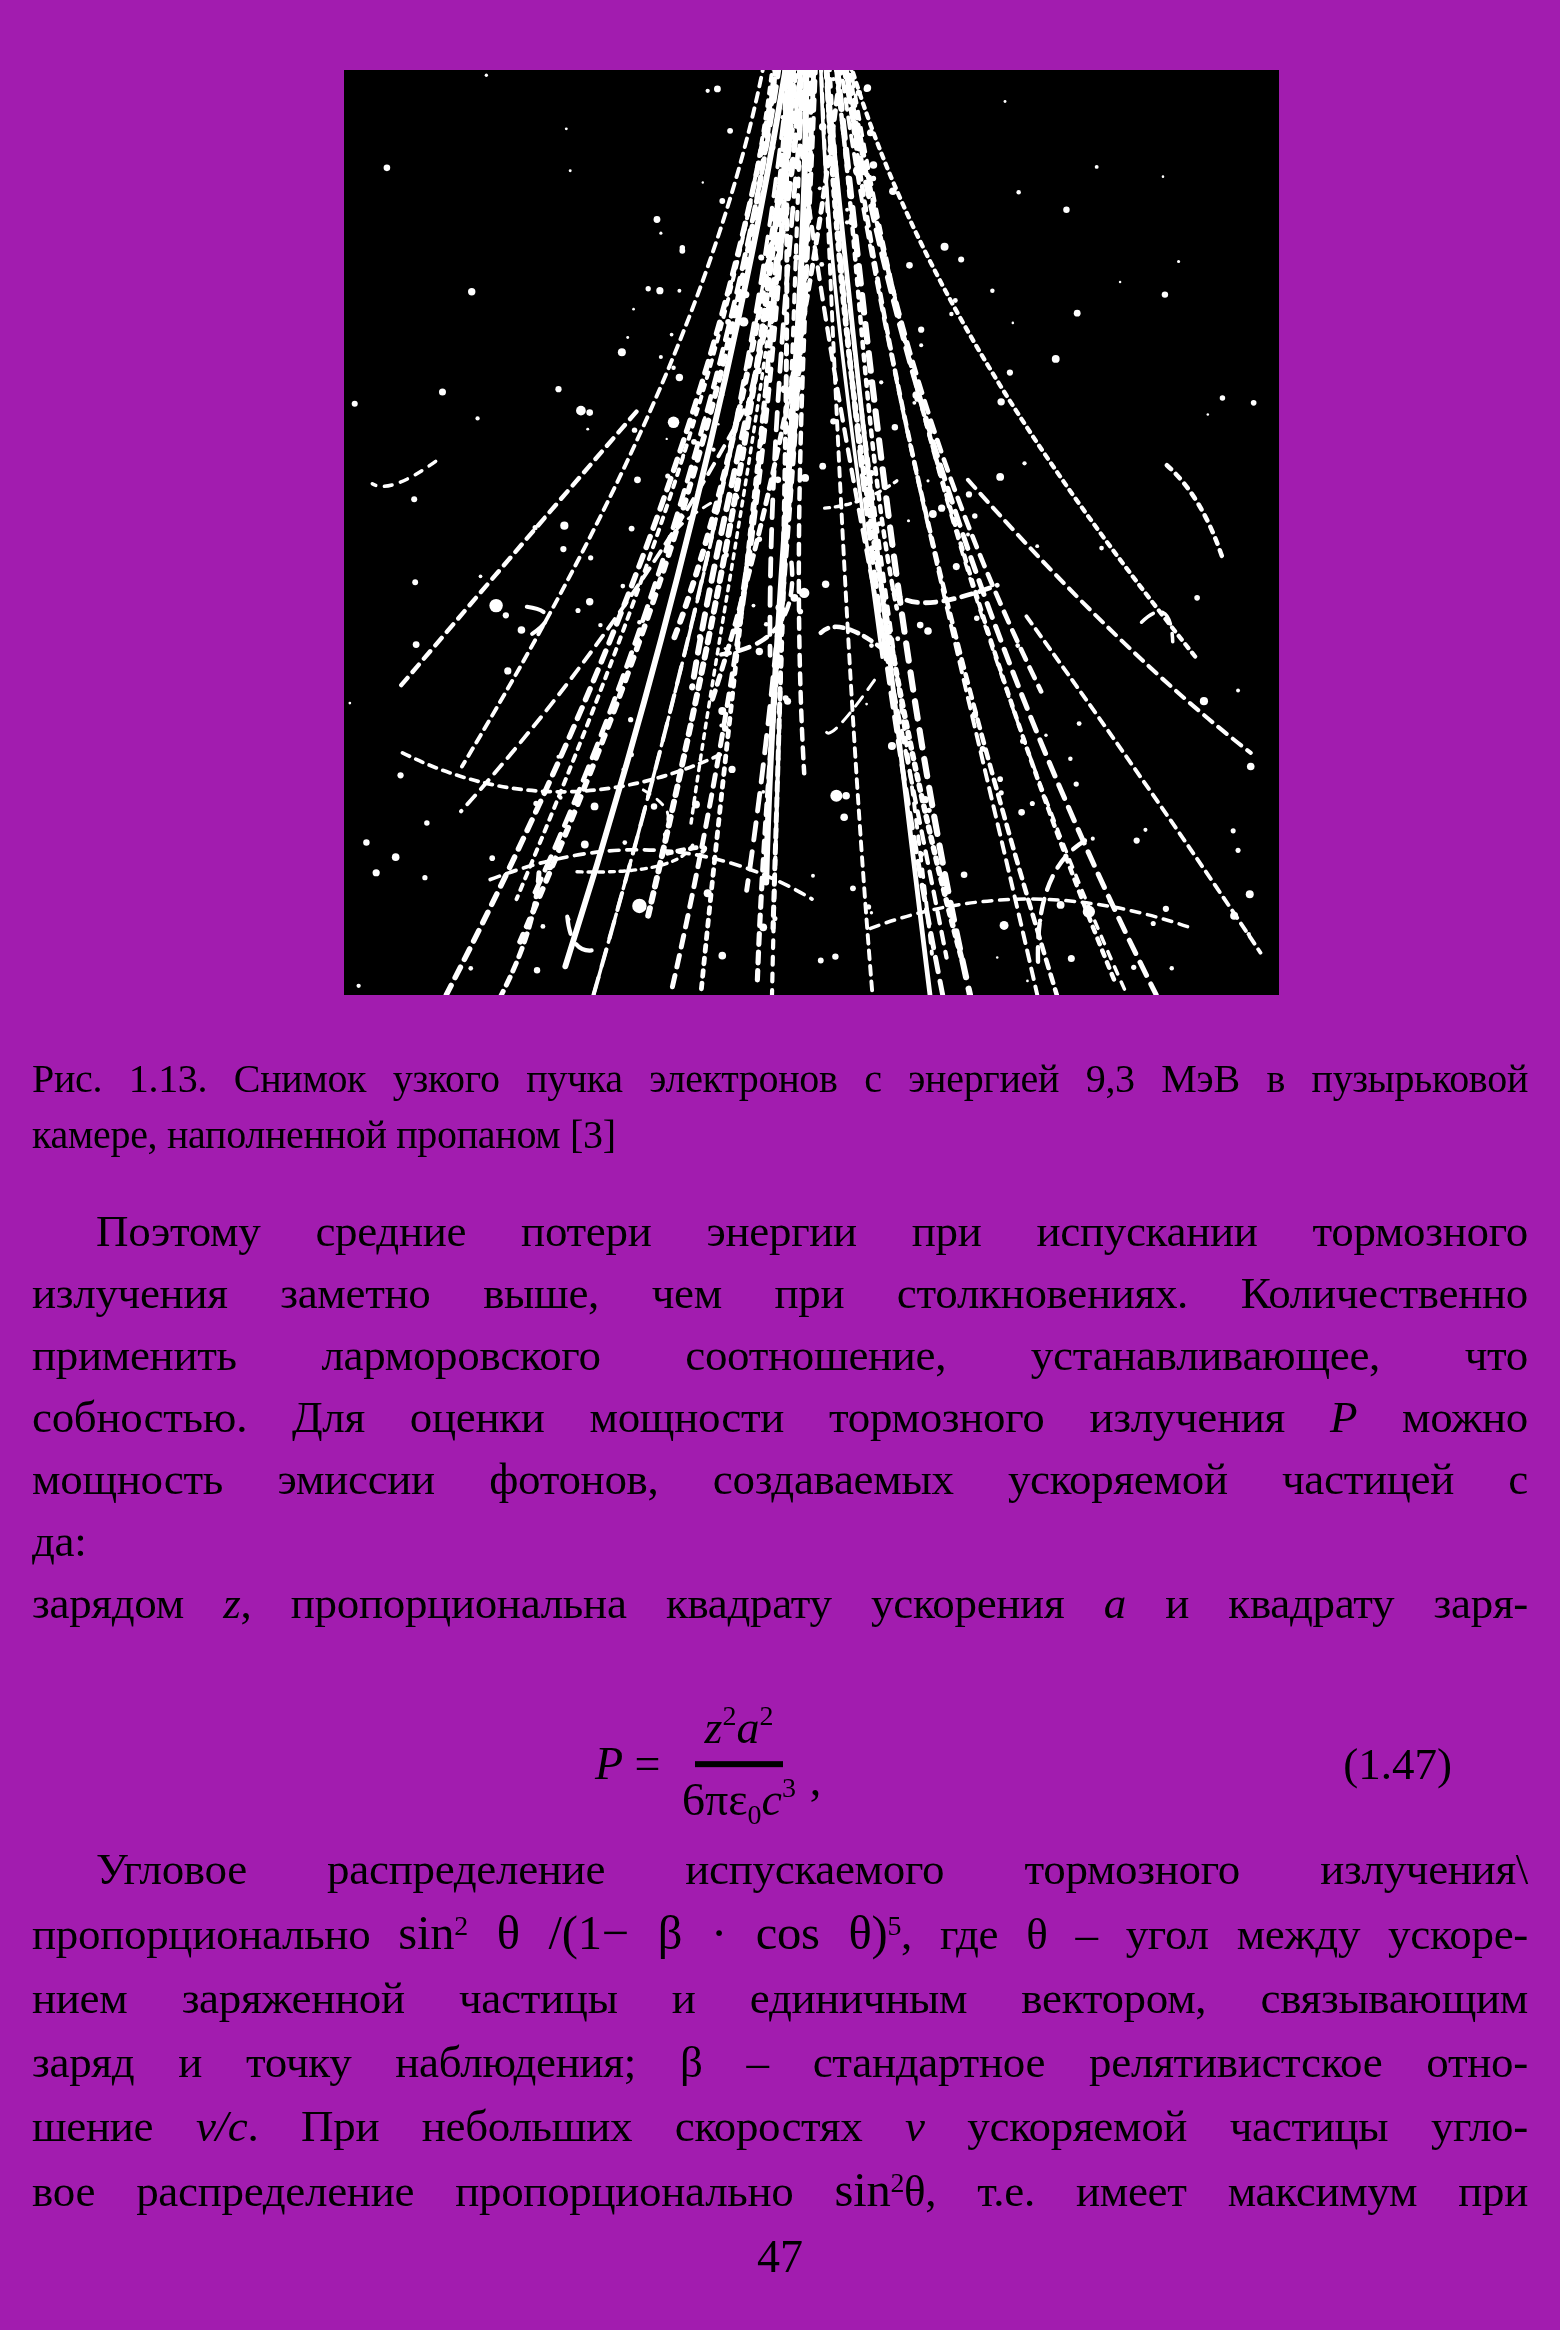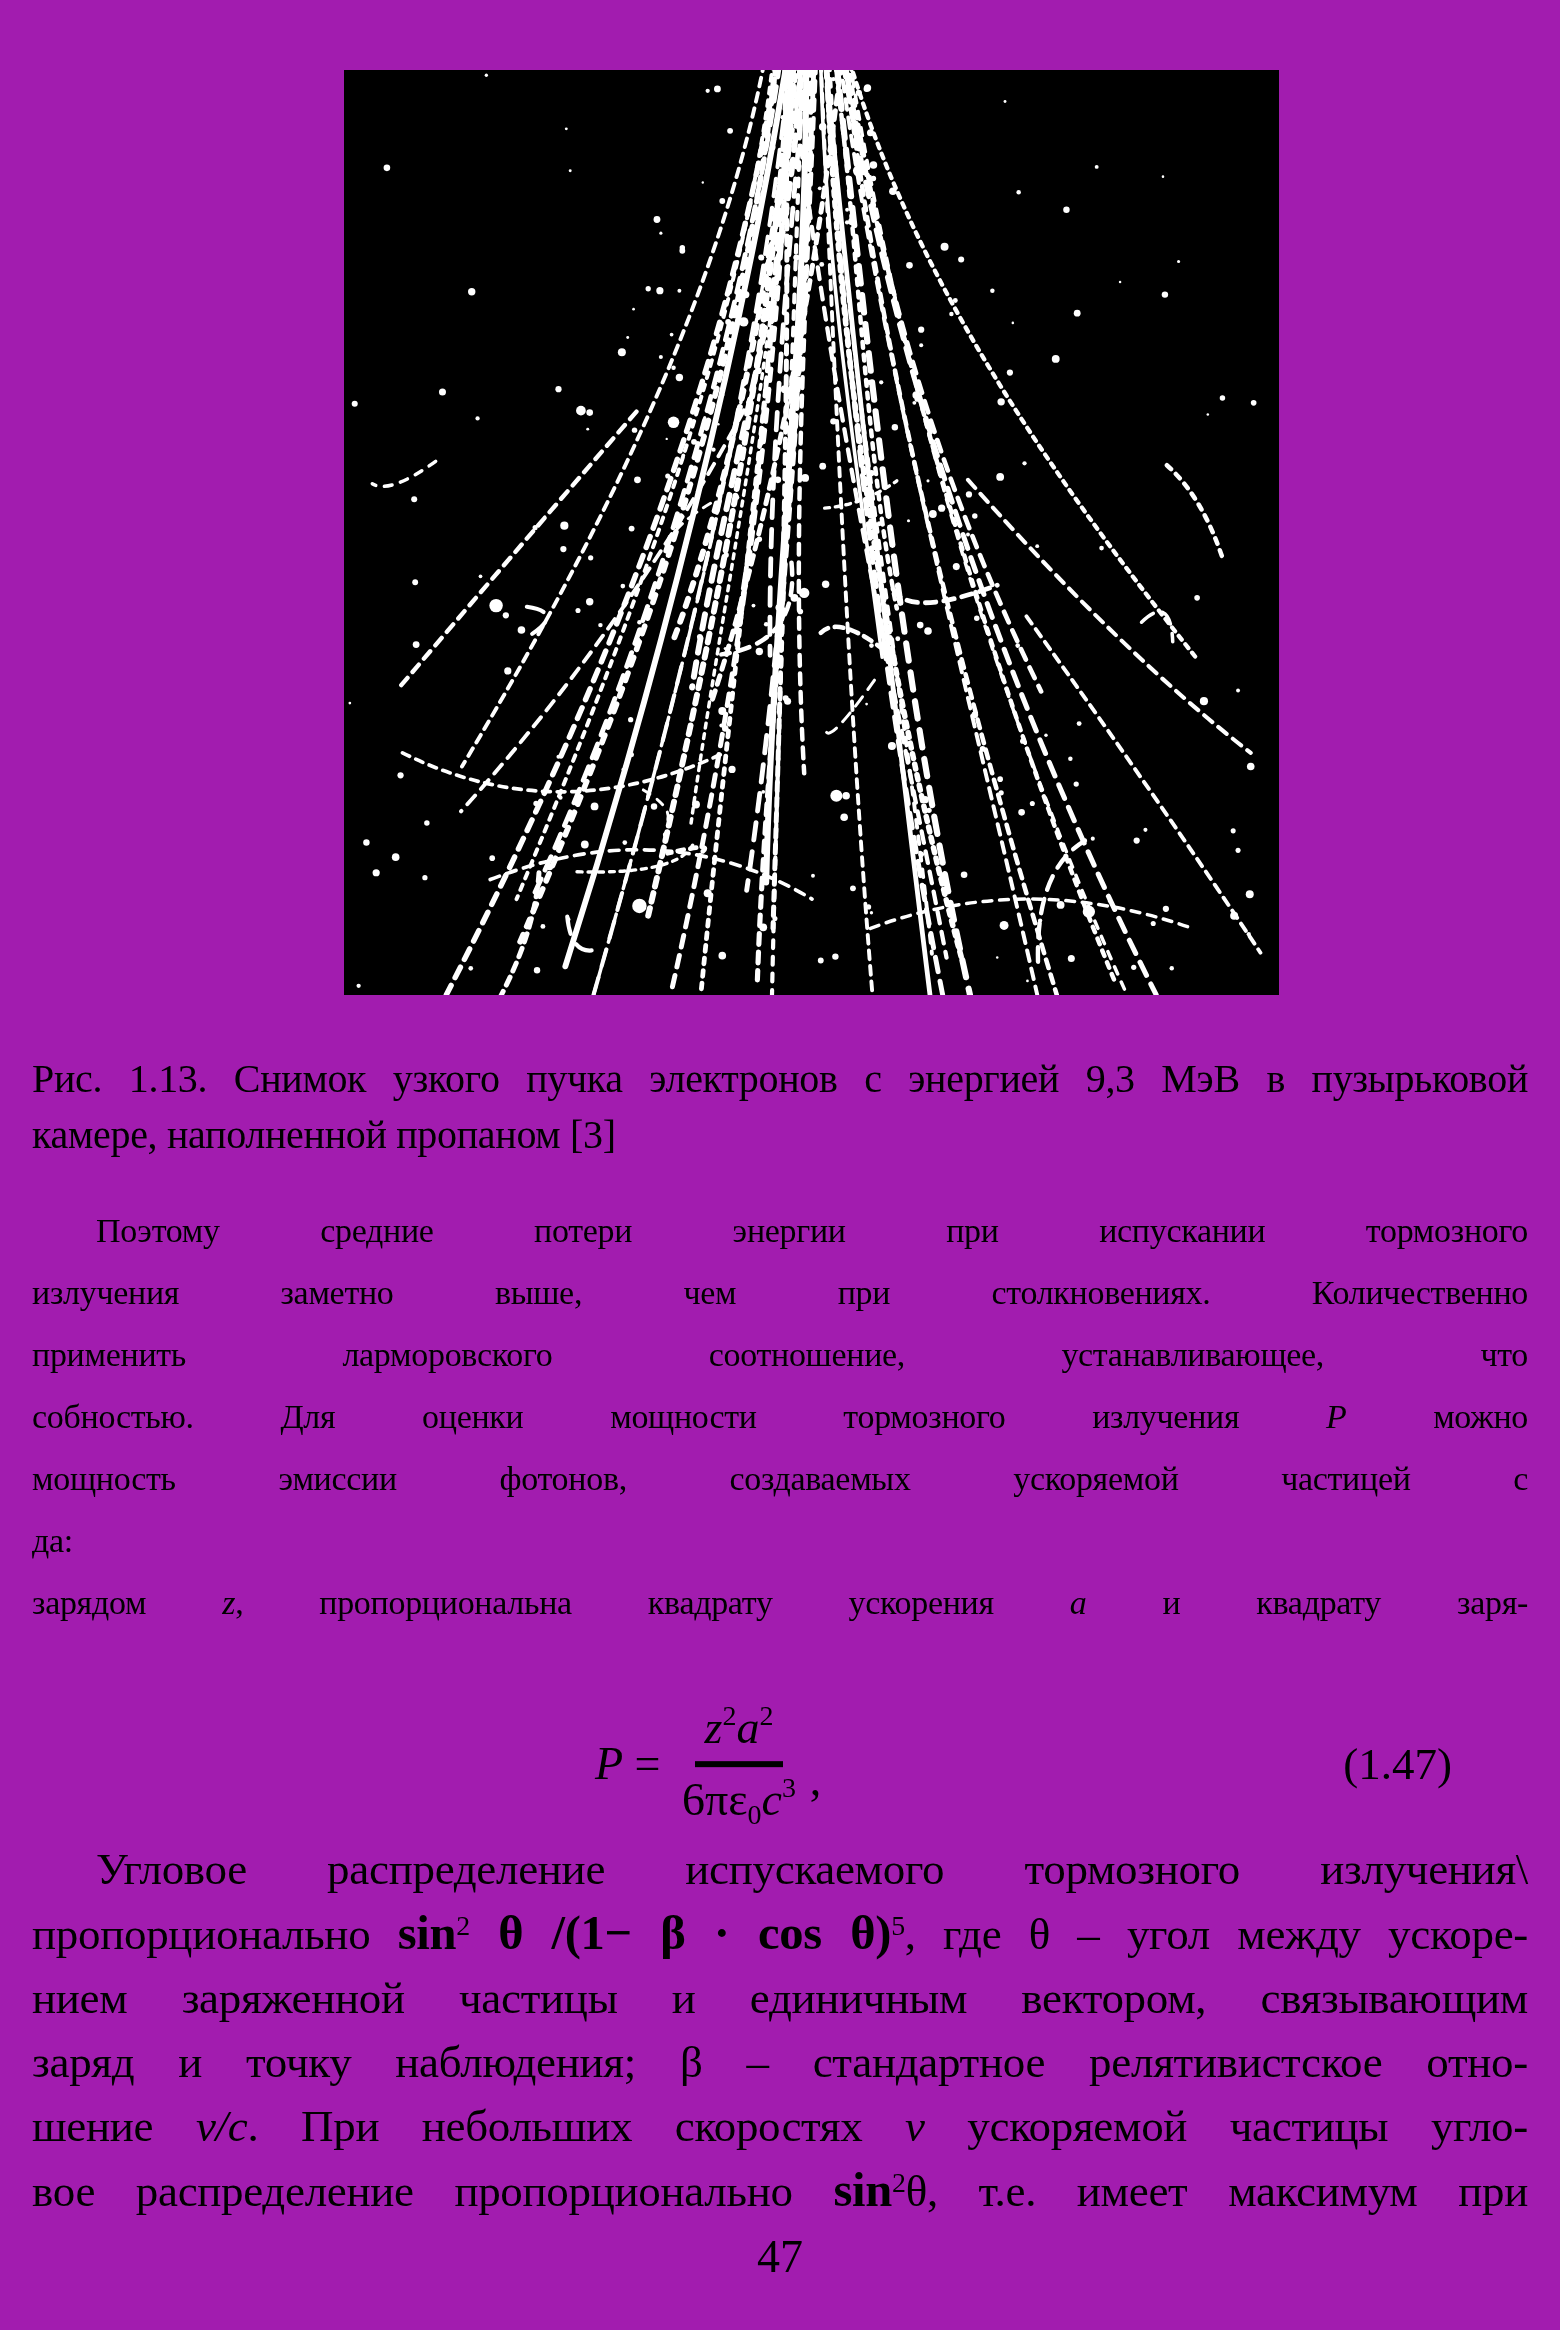--- a/index.html
+++ b/index.html
@@ -12,27 +12,27 @@
   .photo{
     position:absolute;left:344px;top:70px;width:935px;height:925px;
     margin:0;background:#000;overflow:hidden;
   }
   .photo svg{display:block;width:100%;height:100%;}
   
   .caption{position:absolute;left:32px;top:1051px;width:1496px;
     font-size:40px;line-height:56px;letter-spacing:-0.3px;}
   
   .para{position:absolute;left:32px;width:1496px;letter-spacing:-0.3px;}
-  .p1{top:1200px;font-size:34px;line-height:62px;}
+  .p1{top:1200px;font-size:45px;line-height:62px;}
   .p2{top:1837px;font-size:45px;line-height:64px;}
   .tline,.cline{white-space:normal;}
   .jall{text-align:justify;text-align-last:justify;}
   .indent{text-indent:64px;}
   .it{font-style:italic;}
-  .m{font-size:1.08em;font-weight:bold;}
+  .m{font-size:1.08em;}
   .rich sup,sup{font-size:62%;line-height:0;vertical-align:0.5em;}
   .rich sub,sub{font-size:62%;line-height:0;vertical-align:-0.25em;}
   
   .equation{position:absolute;left:32px;top:1695px;width:1496px;height:137px;}
   .eq-body{
     position:absolute;left:563px;top:50%;transform:translateY(-50%);
     display:flex;align-items:center;font-size:46px;
   }
   .eq-lhs{margin-right:11.7px;}
   .frac{display:inline-flex;flex-direction:column;align-items:center;}

